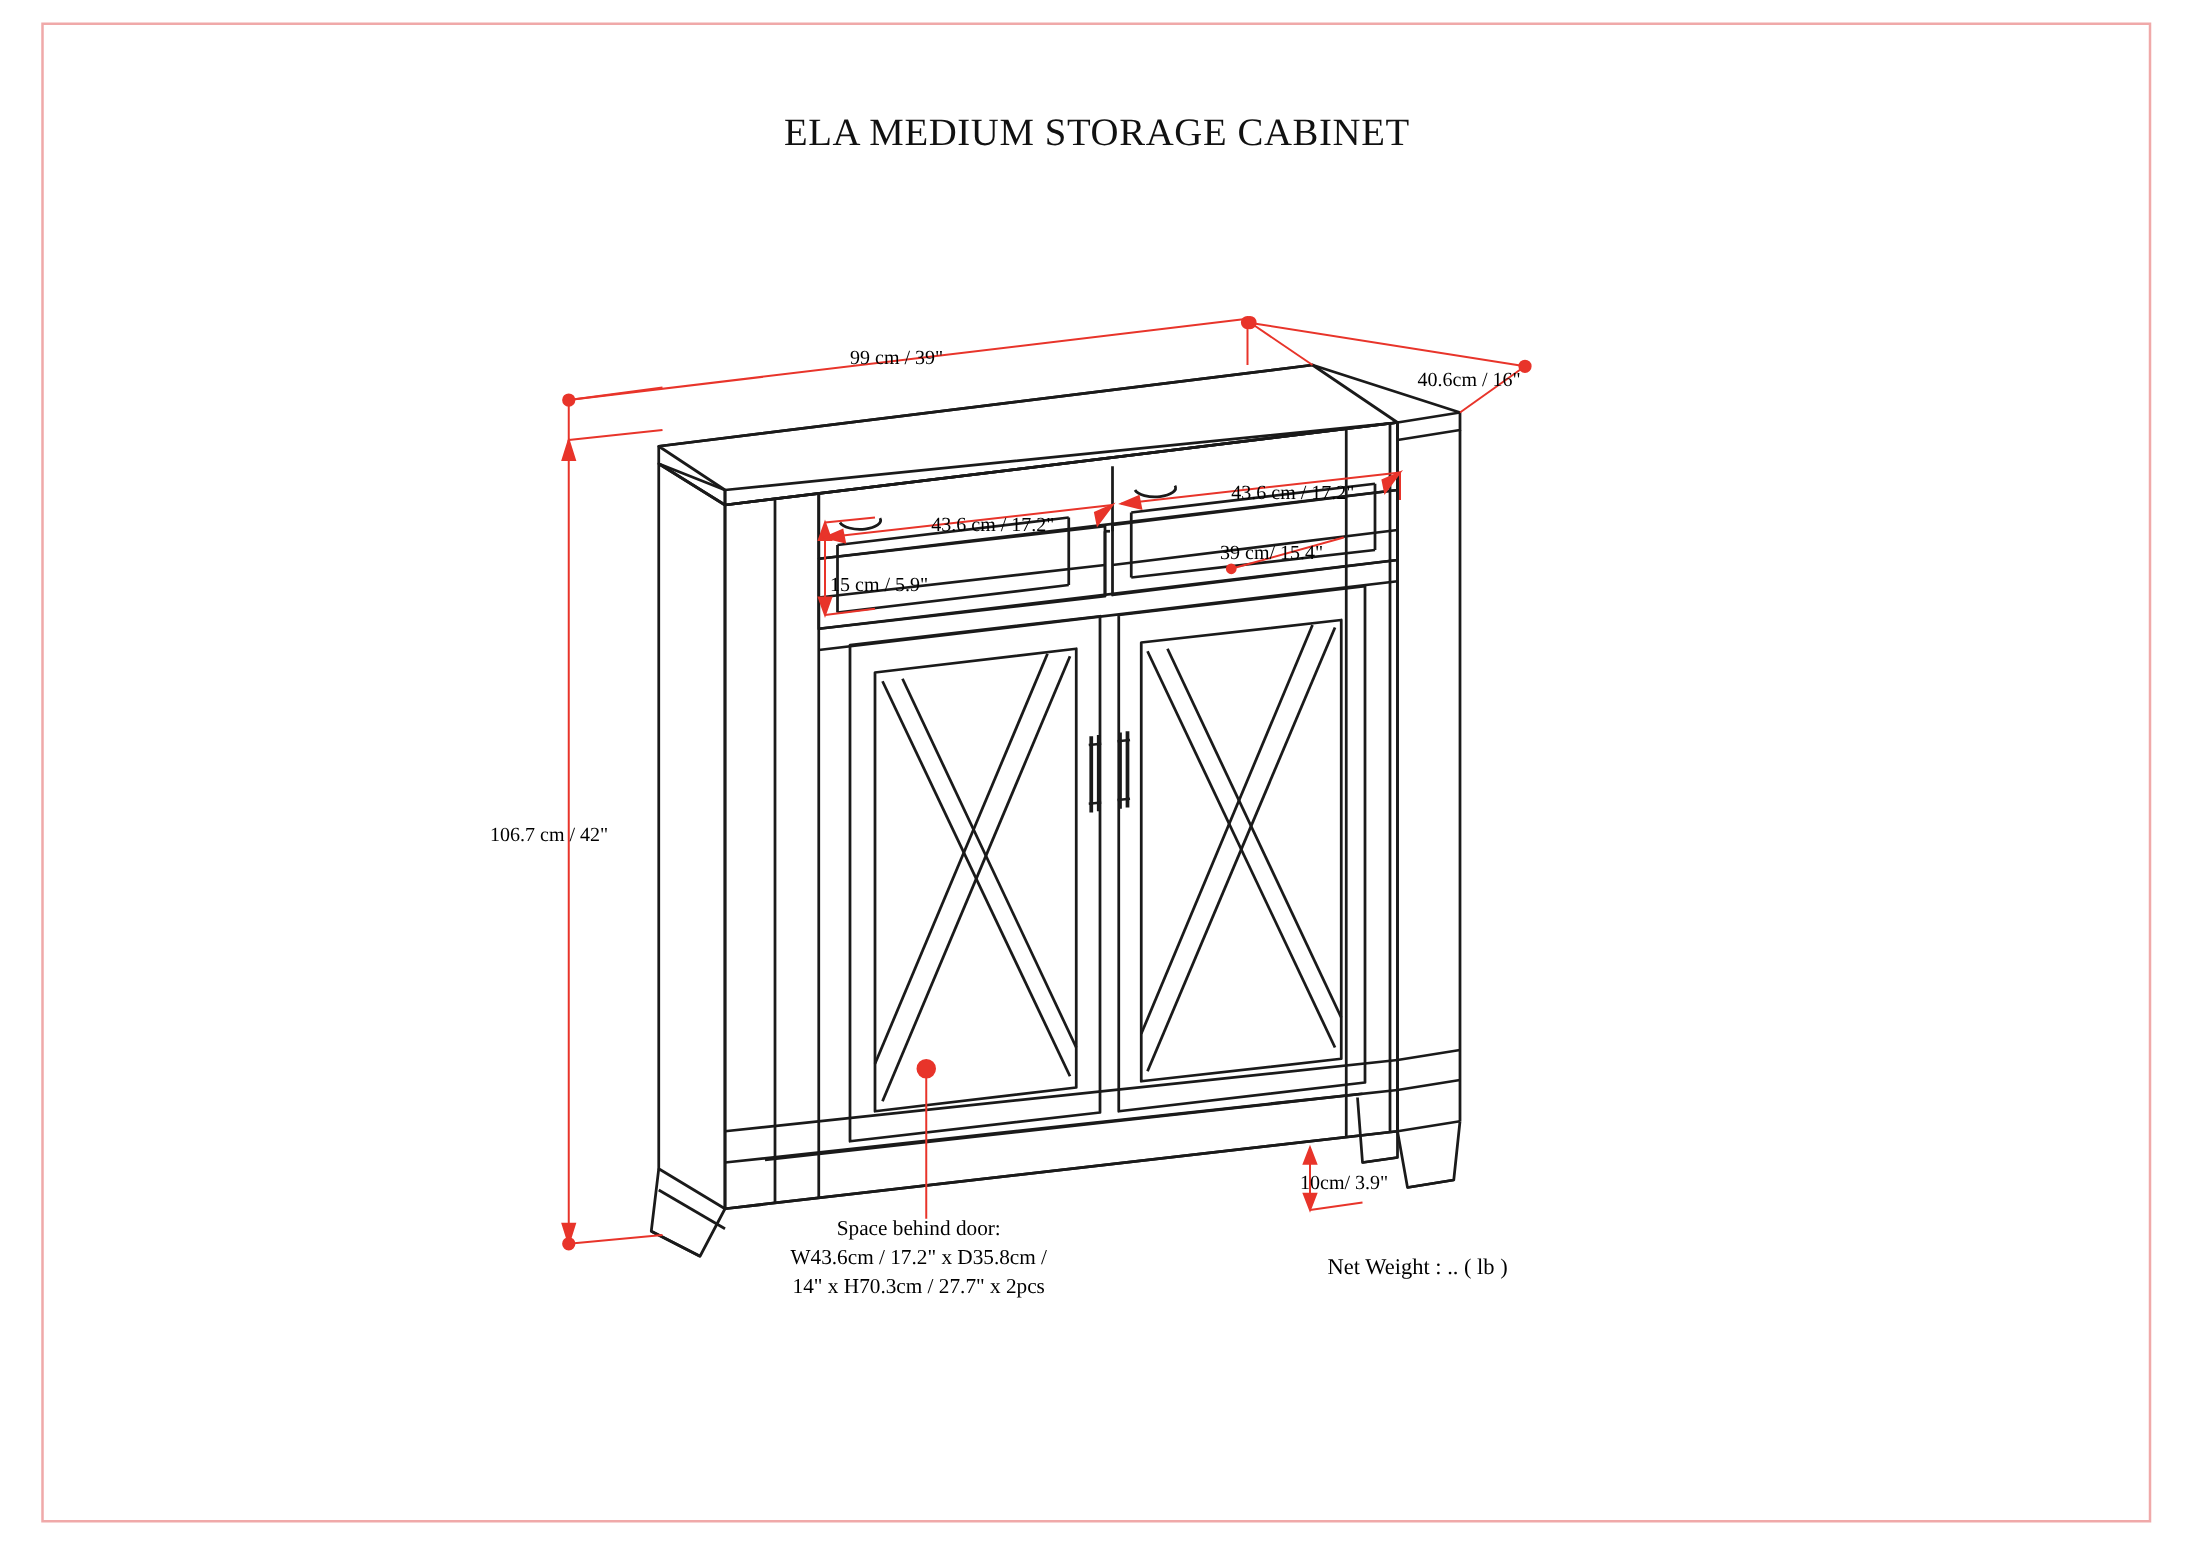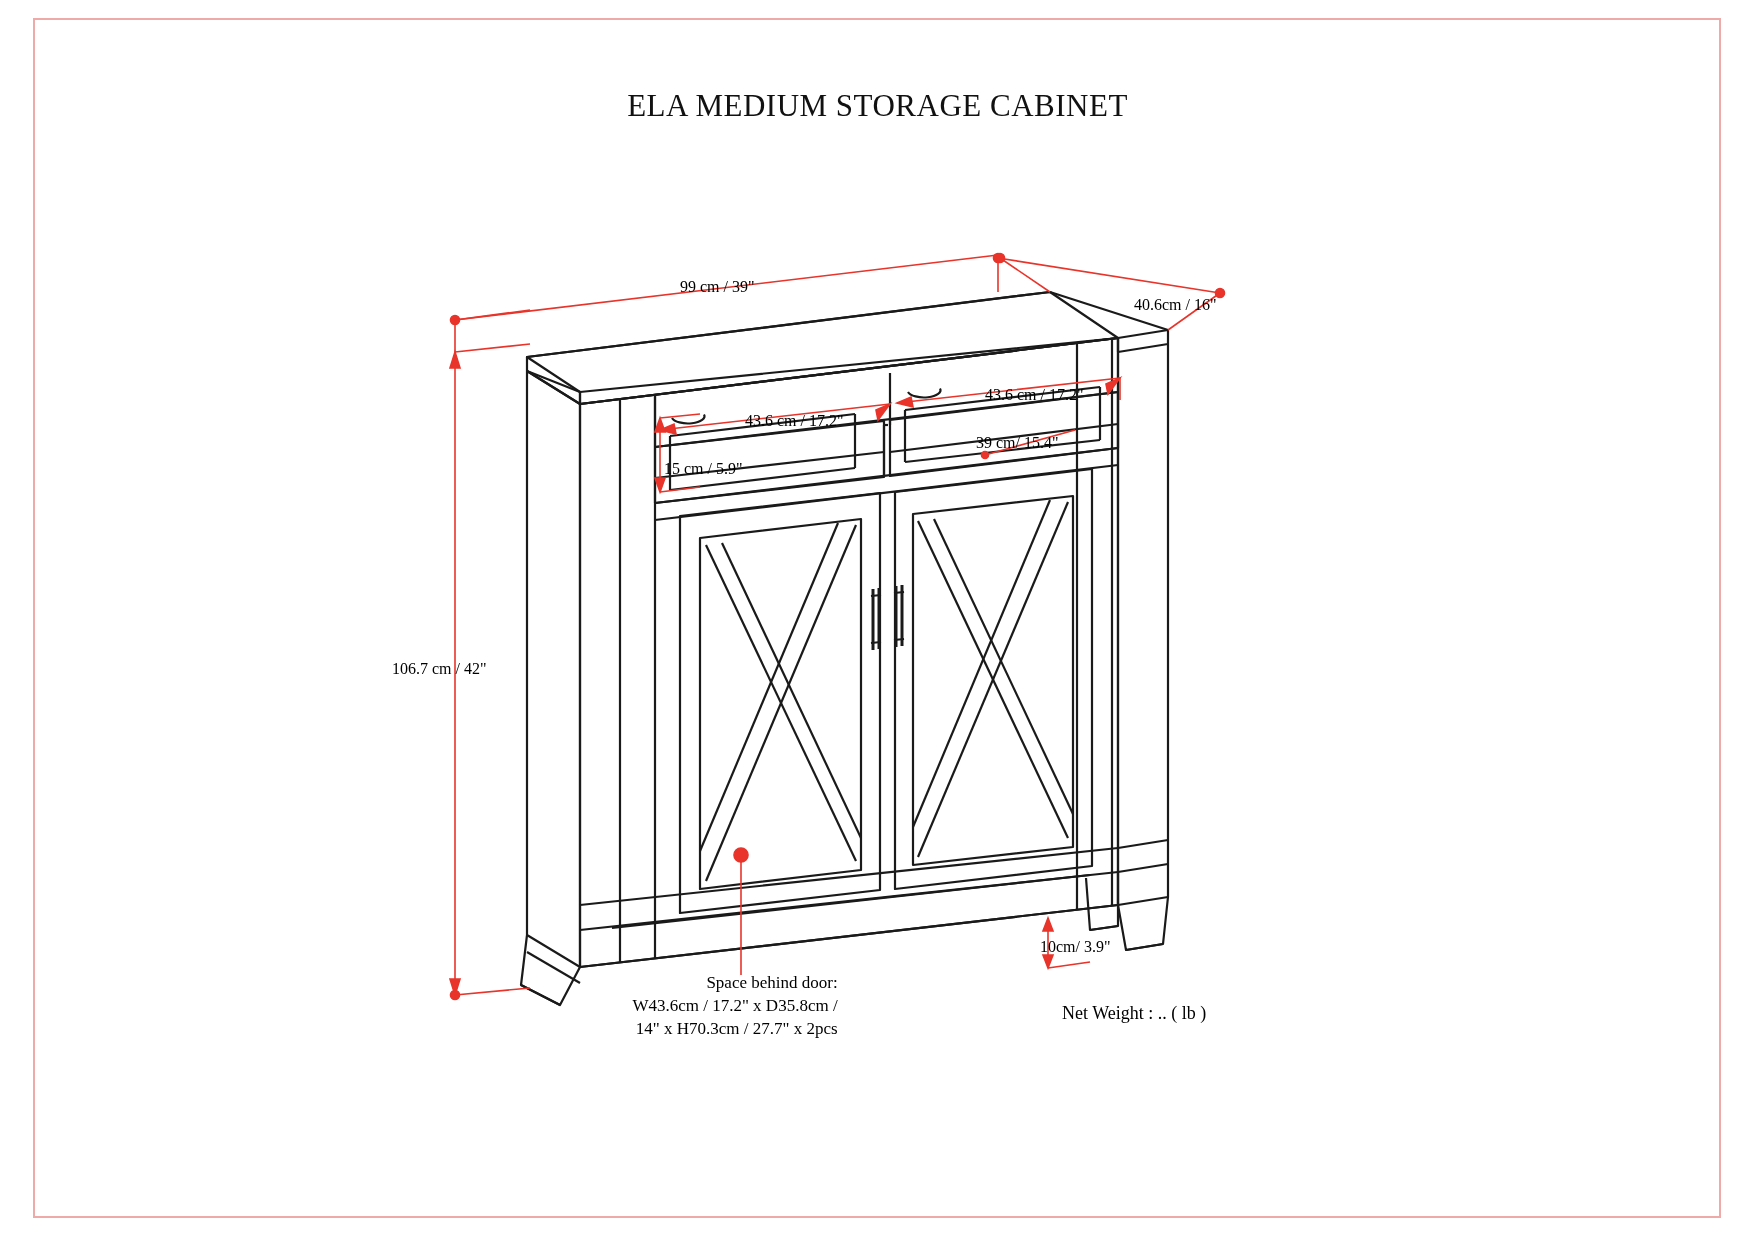--- a/index.html
+++ b/index.html
@@ -54,21 +54,21 @@
     font-size: 16px;
     color: #000;
     white-space: nowrap;
   }
   .note {
     position: absolute;
     font-family: "Liberation Serif", serif;
     font-size: 17px;
     color: #000;
     white-space: nowrap;
-    text-align: right;
+    text-align: center;
     line-height: 1.35;
   }
   .weight {
     position: absolute;
     font-family: "Liberation Serif", serif;
     font-size: 18px;
     color: #000;
     white-space: nowrap;
   }
 </style>

